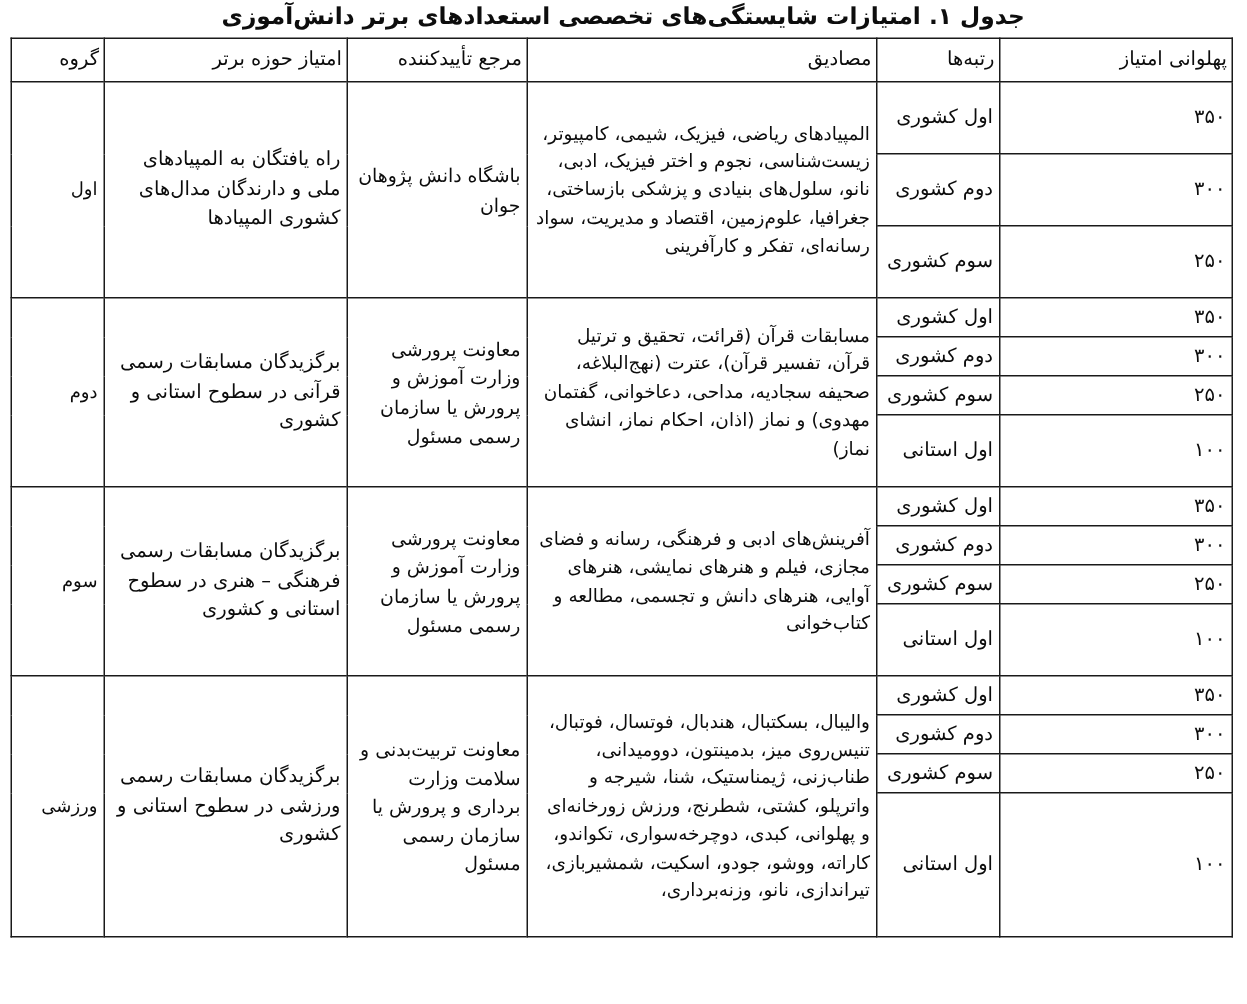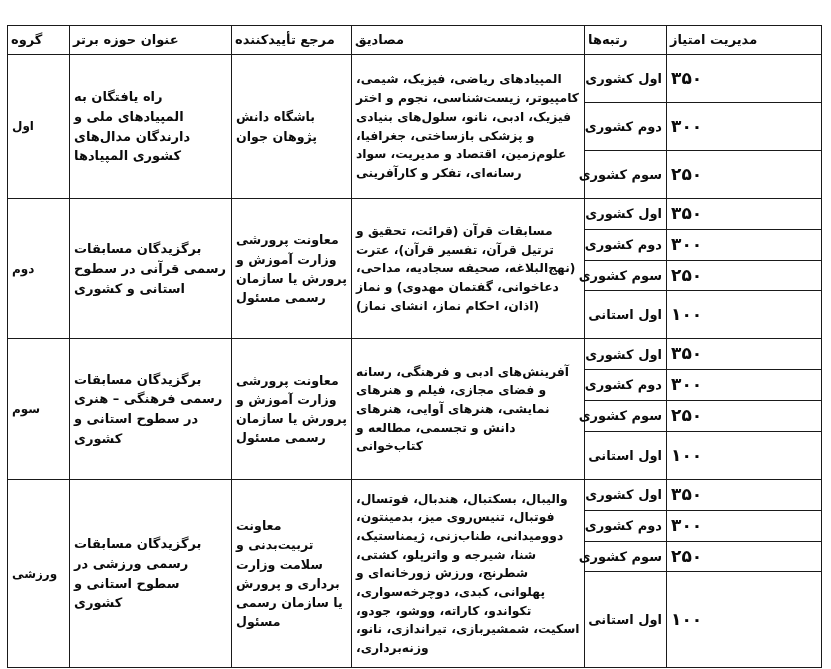--- a/index.html
+++ b/index.html
@@ -41,38 +41,38 @@
     width: 814px;
     border-collapse: collapse;
     table-layout: fixed;
     font-size: 12.5px;
     color: #0c0c0c;
   }
   table.merit-table th,
   table.merit-table td {
     border: 1px solid #1a1a1a;
     padding: 2px 4px;
-    text-align: left;
+    text-align: right;
     vertical-align: middle;
     line-height: 1.52;
-    font-weight: bold;
+    font-weight: normal;
   }
   table.merit-table thead th {
     height: 26px;
     font-size: 13px;
     padding: 1px 3px;
   }
   .col-score  { width: 155px; }
   .col-rank   { width:  82px; }
   .col-exam   { width: 233px; }
   .col-auth   { width: 120px; }
   .col-field  { width: 162px; }
   .col-group  { width:  62px; }
 
-  td.cell-score { font-size: 17px; letter-spacing: 0.5px; }
+  td.cell-score { font-size: 13px; letter-spacing: 0.5px; }
   td.cell-rank  { font-size: 13px; white-space: nowrap; }
   td.cell-examples {
     font-size: 12.3px;
     line-height: 1.62;
     padding: 3px 5px;
     text-align: center;
     margin-left: 44px;
   }
   td.cell-authority {
     font-size: 12.6px;
@@ -91,37 +91,38 @@
   tr.group-start > td,
   tr.group-start > th {
     border-top: 1.6px solid #111111;
   }
 </style>
 </head>
 <body>
 
 <div class="page">
 
+  <div class="table-caption">جدول ۱. امتیازات شایستگی‌های تخصصی استعدادهای برتر دانش‌آموزی</div>
 
   <table class="merit-table">
     <colgroup>
       <col class="col-score">
       <col class="col-rank">
       <col class="col-exam">
       <col class="col-auth">
       <col class="col-field">
       <col class="col-group">
     </colgroup>
     <thead>
       <tr>
-        <th>مدیریت امتیاز</th>
+        <th>پهلوانی امتیاز</th>
         <th>رتبه‌ها</th>
         <th>مصادیق</th>
         <th>مرجع تأییدکننده</th>
-        <th>عنوان حوزه برتر</th>
+        <th>امتیاز حوزه برتر</th>
         <th>گروه</th>
       </tr>
     </thead>
     <tbody id="table-body">
         <tr class="group-start" style="height: 48px;">
           <td class="cell-score">۳۵۰</td>
           <td class="cell-rank">اول کشوری</td>
           <td class="cell-examples" rowspan="3">المپیادهای ریاضی، فیزیک، شیمی، کامپیوتر، زیست‌شناسی، نجوم و اختر فیزیک، ادبی، نانو، سلول‌های بنیادی و پزشکی بازساختی، جغرافیا، علوم‌زمین، اقتصاد و مدیریت، سواد رسانه‌ای، تفکر و کارآفرینی</td>
           <td class="cell-authority" rowspan="3">باشگاه دانش پژوهان جوان</td>
           <td class="cell-field" rowspan="3">راه یافتگان به المپیادهای ملی و دارندگان مدال‌های کشوری المپیادها</td>

